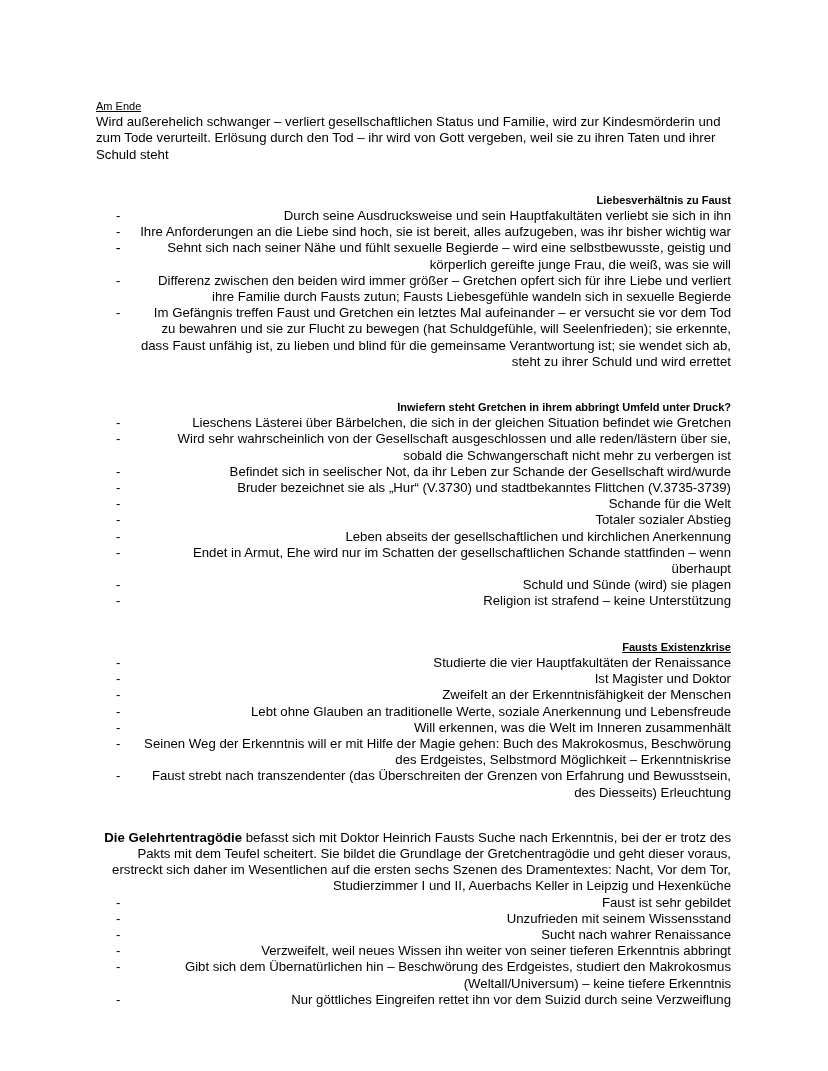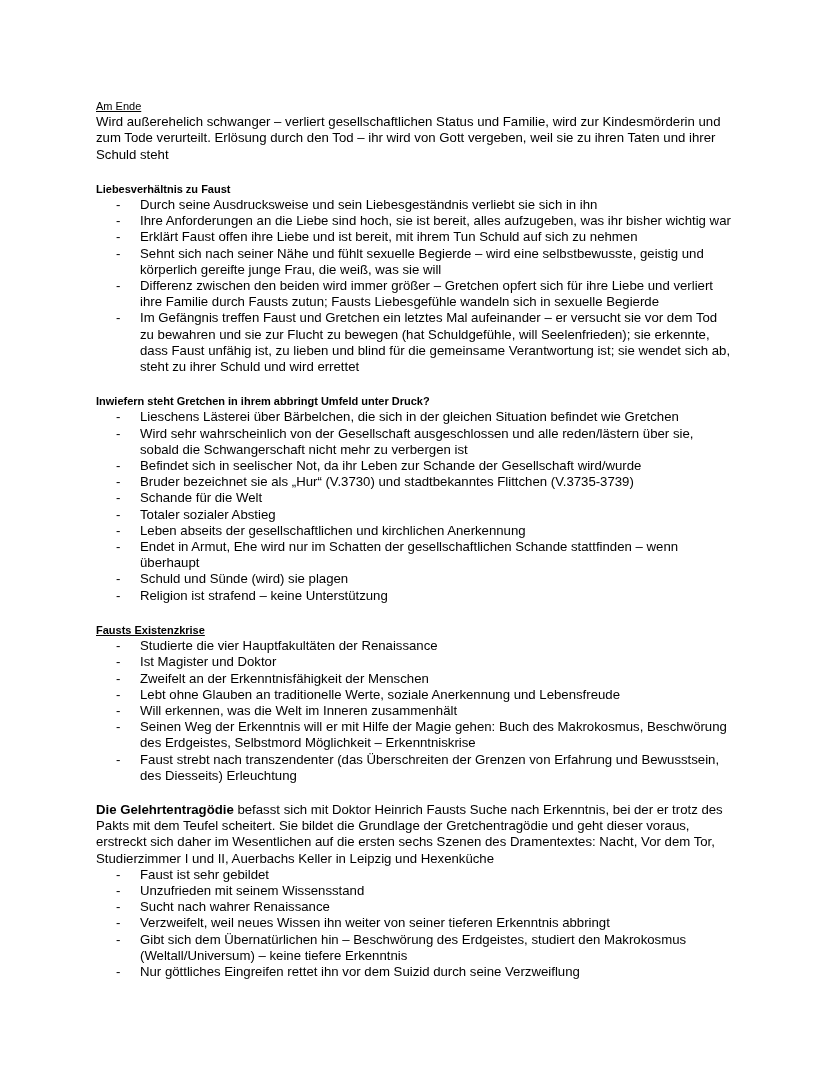--- a/index.html
+++ b/index.html
@@ -16,21 +16,21 @@
   }
   .page {
     box-sizing: border-box;
     width: 635px;
     margin-left: 96px;
     padding-top: 98px;
     font-size: 13.2px;
     line-height: 16.2px;
   }
   .section { margin: 0; }
-  .section + .section { margin-top: 18px; }
+  .section + .section { margin-top: 29px; text-align: right; }
   h2 {
     font-size: 11px;
     line-height: 16.2px;
     margin: 0;
     font-weight: normal;
   }
   h2.bold { font-weight: bold; }
   h2.underline { text-decoration: underline; }
   p {
     margin: 0;
@@ -57,23 +57,23 @@
 <main class="page">
 
   <section class="section">
     <h2 class="underline">Am Ende</h2>
     <p>Wird außerehelich schwanger – verliert gesellschaftlichen Status und Familie, wird zur Kindesmörderin und zum Tode verurteilt. Erlösung durch den Tod – ihr wird von Gott vergeben, weil sie zu ihren Taten und ihrer Schuld steht</p>
   </section>
 
   <section class="section">
     <h2 class="bold">Liebesverhältnis zu Faust</h2>
     <ul class="bullets">
-      <li><span class="marker">-</span><span>Durch seine Ausdrucksweise und sein Liebesgeständnis verliebt sie sich in ihn</span></li>
+      <li><span class="marker">-</span><span>Durch seine Ausdrucksweise und sein Hauptfakultäten verliebt sie sich in ihn</span></li>
       <li><span class="marker">-</span><span>Ihre Anforderungen an die Liebe sind hoch, sie ist bereit, alles aufzugeben, was ihr bisher wichtig war</span></li>
-      <li><span class="marker">-</span><span>Erklärt Faust offen ihre Liebe und ist bereit, mit ihrem Tun Schuld auf sich zu nehmen</span></li>
+      <li><span class="marker">-</span></li>
       <li><span class="marker">-</span><span>Sehnt sich nach seiner Nähe und fühlt sexuelle Begierde – wird eine selbstbewusste, geistig und körperlich gereifte junge Frau, die weiß, was sie will</span></li>
       <li><span class="marker">-</span><span>Differenz zwischen den beiden wird immer größer – Gretchen opfert sich für ihre Liebe und verliert ihre Familie durch Fausts zutun; Fausts Liebesgefühle wandeln sich in sexuelle Begierde</span></li>
       <li><span class="marker">-</span><span>Im Gefängnis treffen Faust und Gretchen ein letztes Mal aufeinander – er versucht sie vor dem Tod zu bewahren und sie zur Flucht zu bewegen (hat Schuldgefühle, will Seelenfrieden); sie erkennte, dass Faust unfähig ist, zu lieben und blind für die gemeinsame Verantwortung ist; sie wendet sich ab, steht zu ihrer Schuld und wird errettet</span></li>
     </ul>
   </section>
 
   <section class="section">
     <h2 class="bold">Inwiefern steht Gretchen in ihrem abbringt Umfeld unter Druck?</h2>
     <ul class="bullets">
       <li><span class="marker">-</span><span>Lieschens Lästerei über Bärbelchen, die sich in der gleichen Situation befindet wie Gretchen</span></li>

